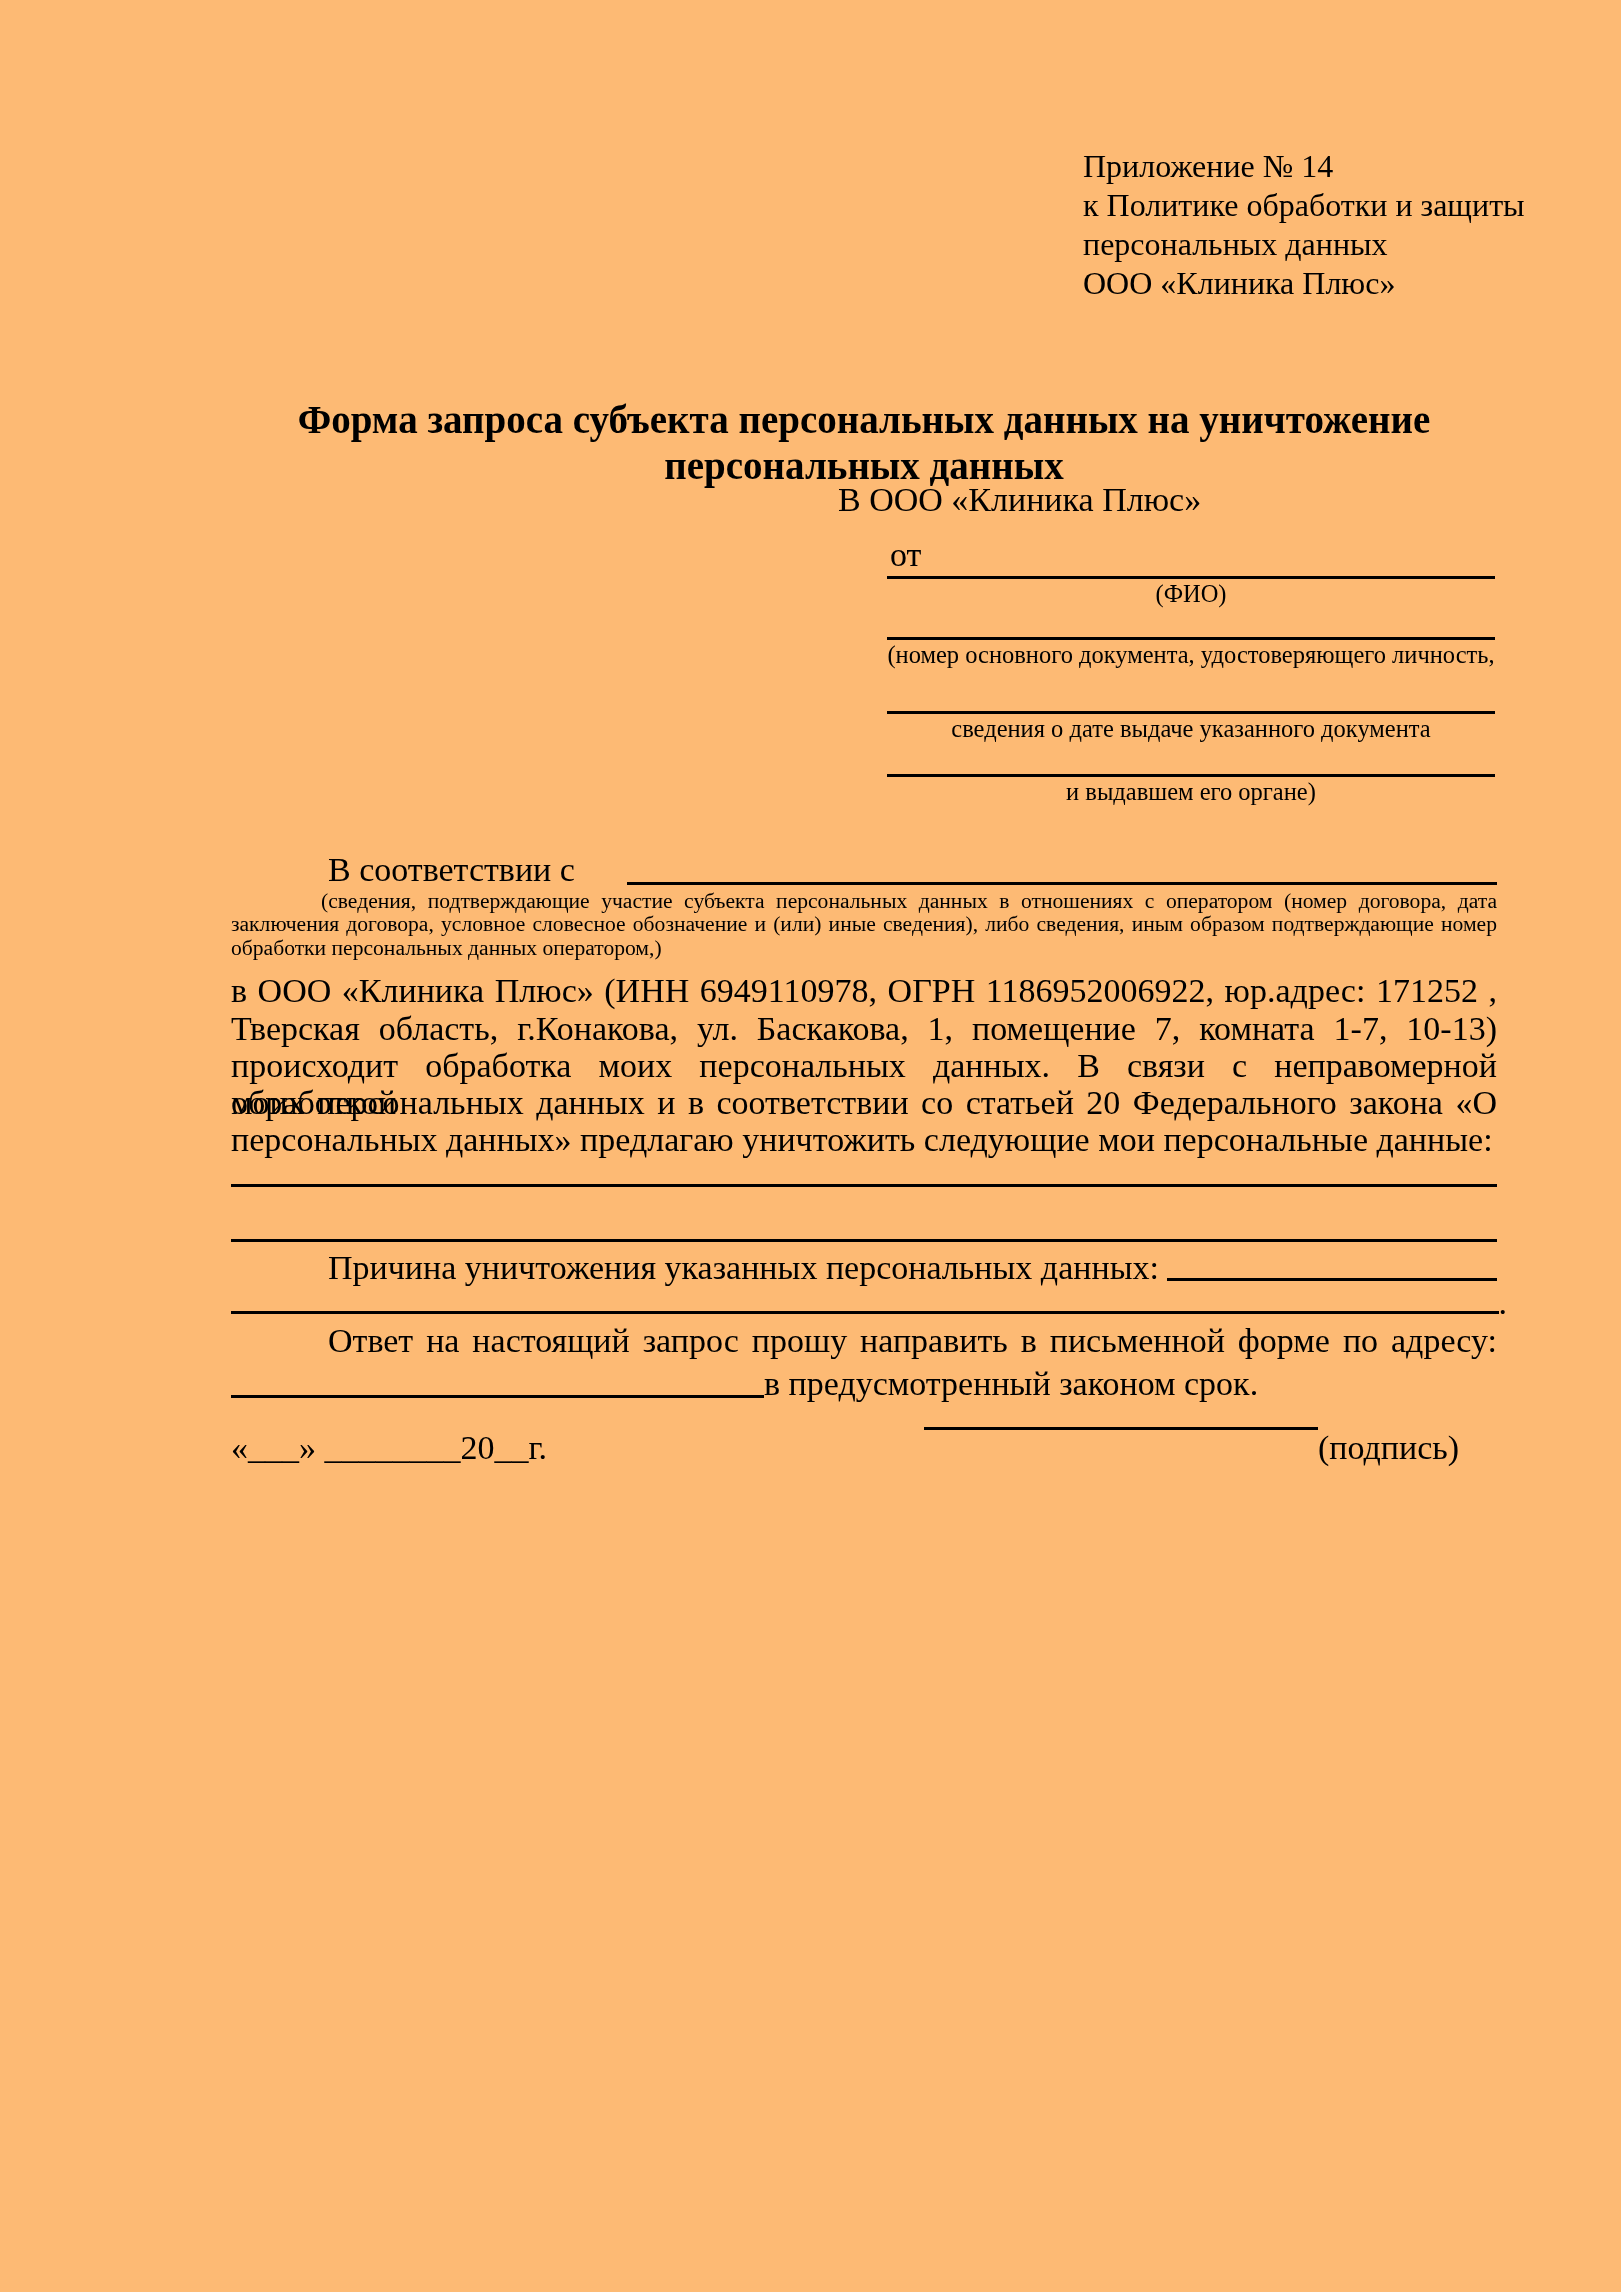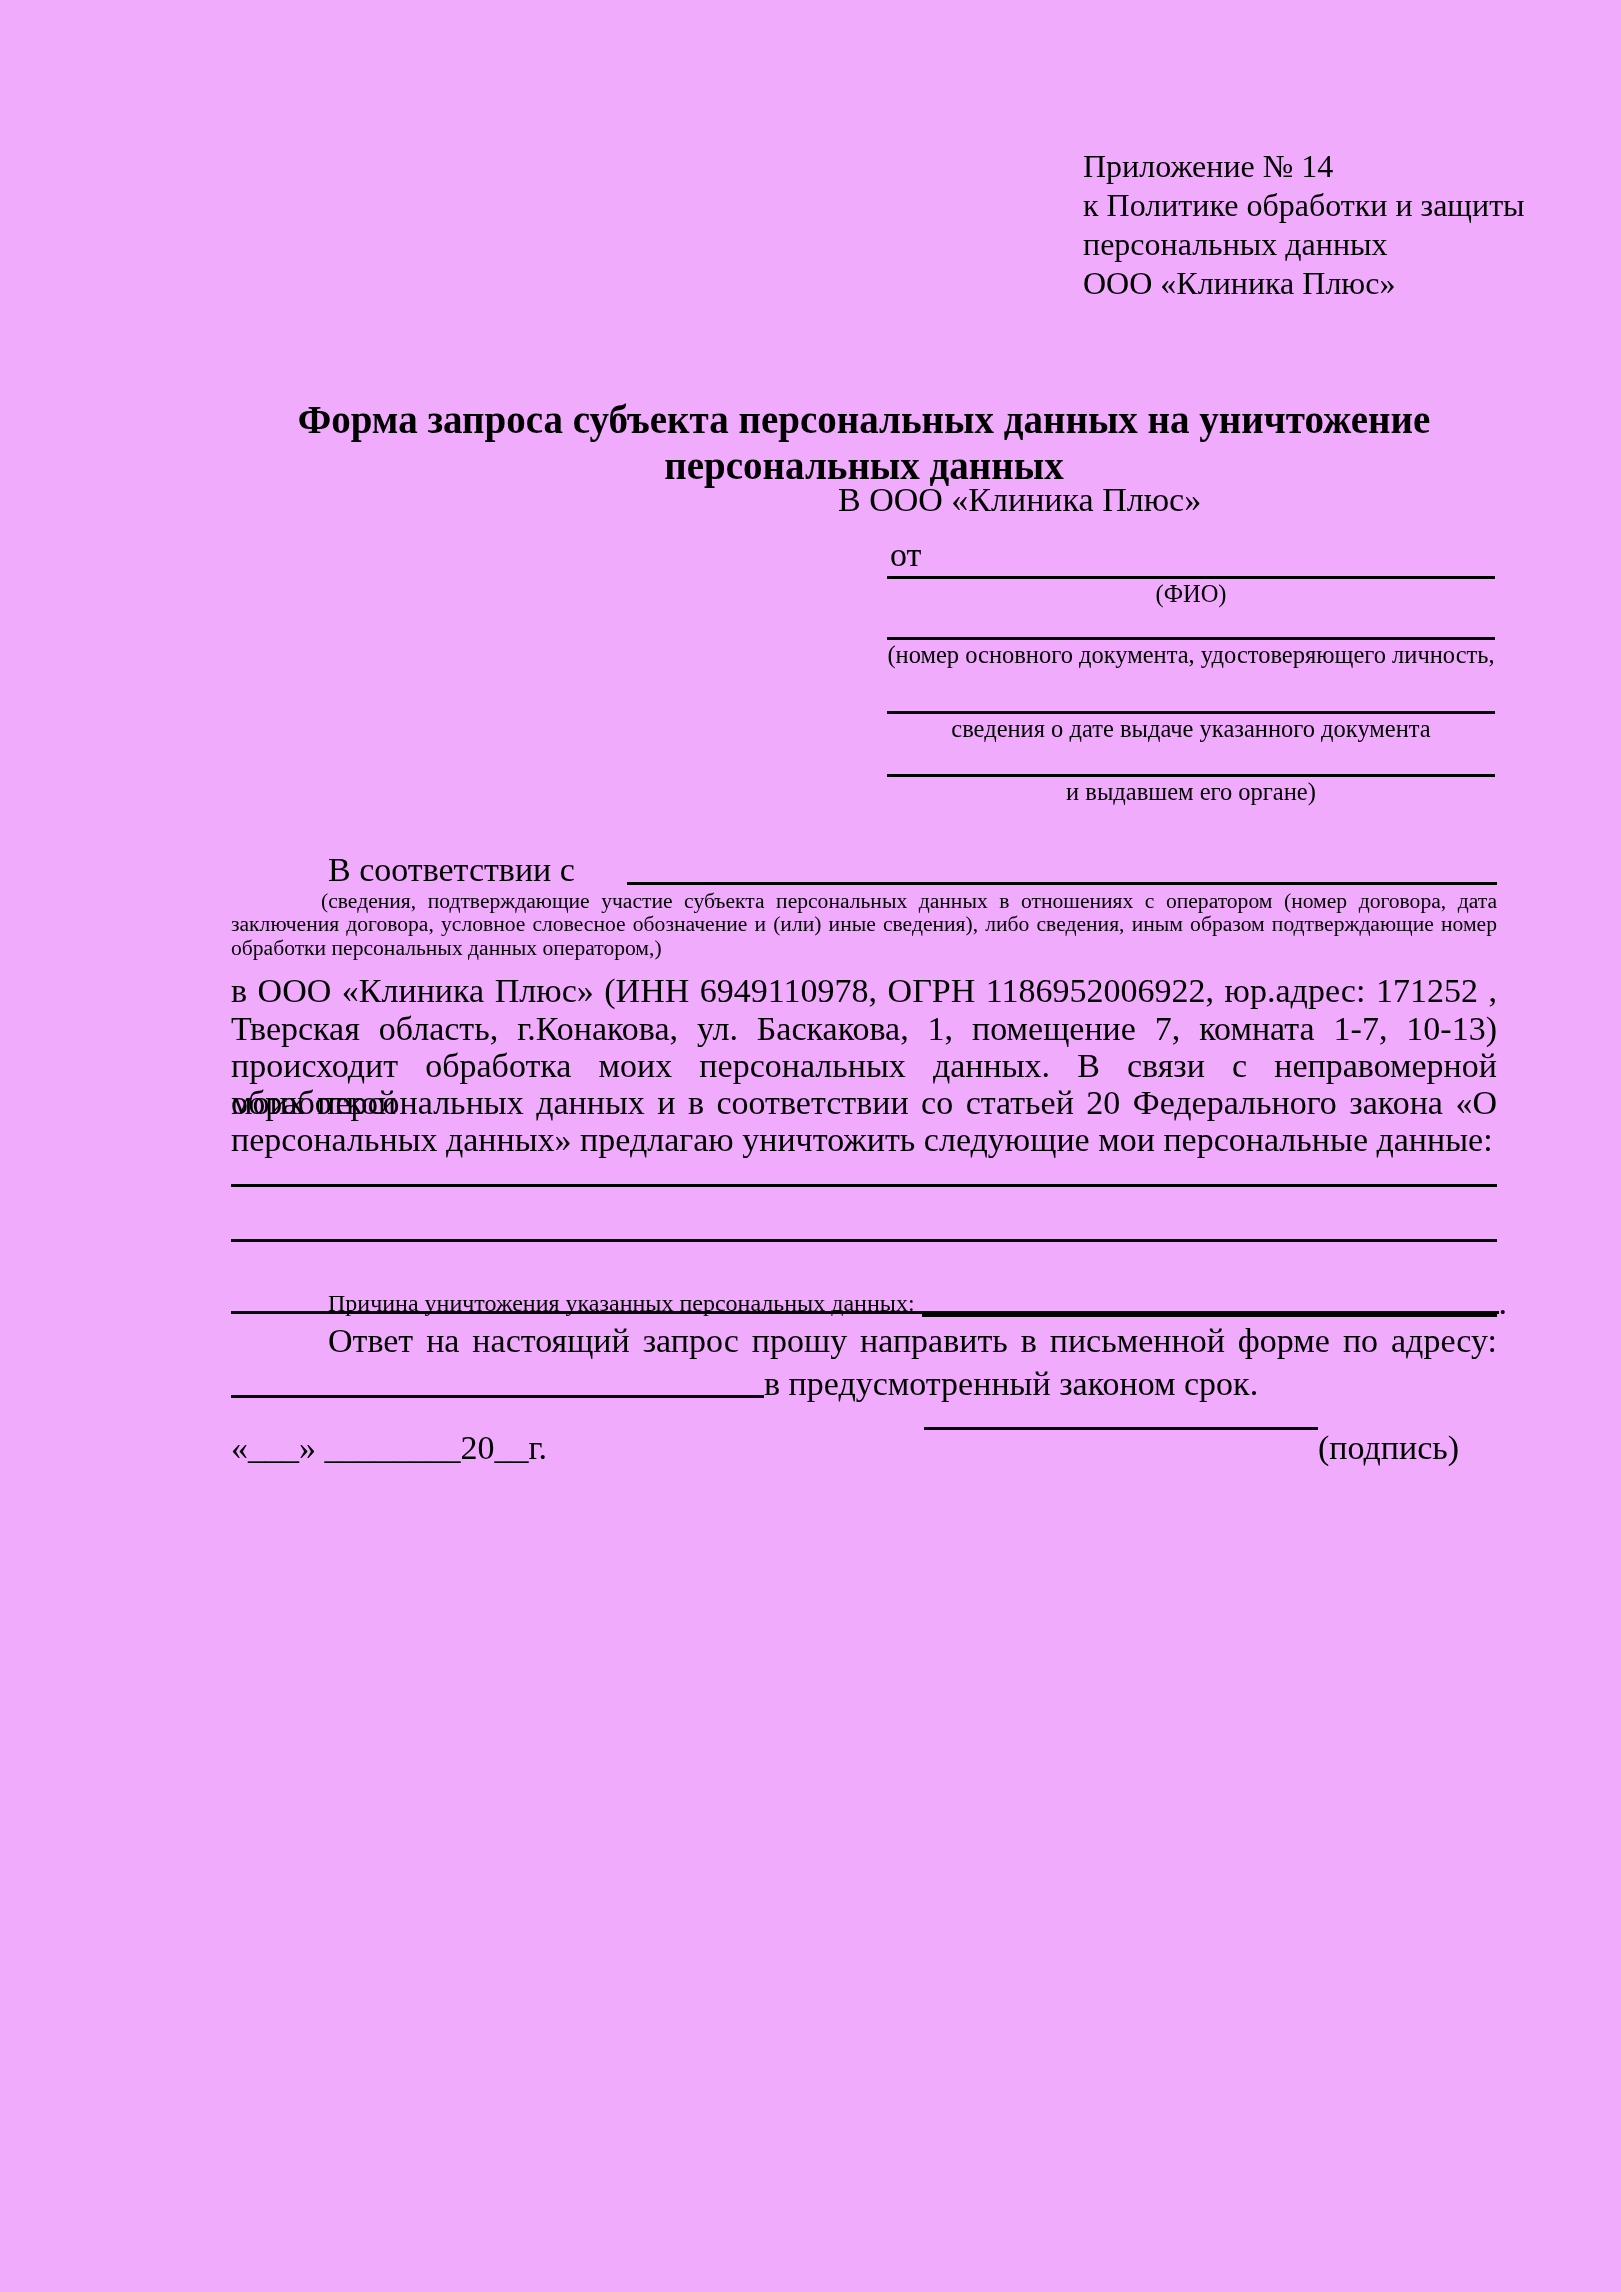--- a/index.html
+++ b/index.html
@@ -4,21 +4,21 @@
 <style>
   html, body {
     margin: 0;
     padding: 0;
     background: #ffffff;
   }
   .page {
     position: relative;
     width: 1621px;
     height: 2293px;
-    background: #f0abfc;
+    background: #fdba74;
     font-family: "Liberation Serif", "DejaVu Serif", serif;
     color: #000000;
     overflow: hidden;
   }
   .abs { position: absolute; }
 
   
   .appendix {
     left: 1083px;
     top: 147px;
@@ -101,24 +101,23 @@
     line-height: 37px;
   }
   .full-rule { left: 231px; width: 1266px; }
 
   .reason-row {
     left: 328px;
     top: 1249px;
     width: 1169px;
     display: flex;
     align-items: flex-end;
-    font-size: 24px;
+    font-size: 34px;
     line-height: 37px;
     white-space: nowrap;
-    margin-top: 36px;
   }
 
   .rule-with-period {
     left: 231px;
     top: 1290px;
     width: 1276px;
     display: flex;
     align-items: flex-end;
     font-size: 34px;
     line-height: 25.5px;

